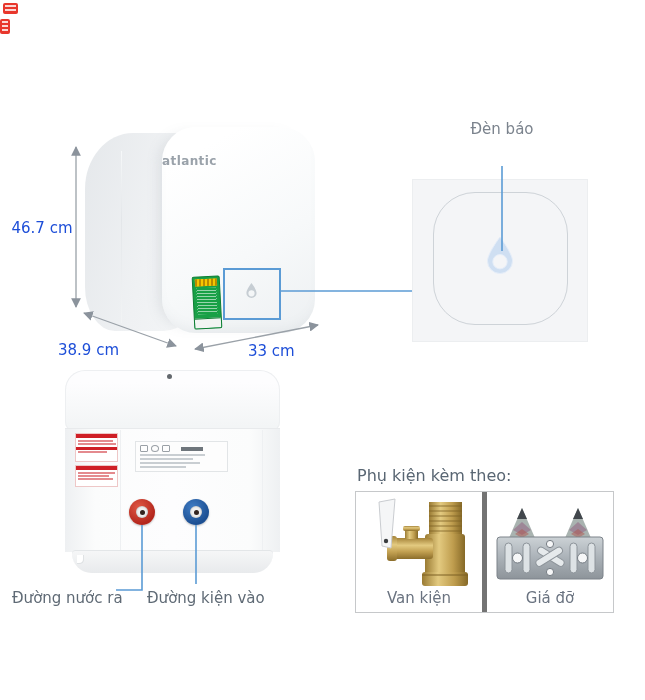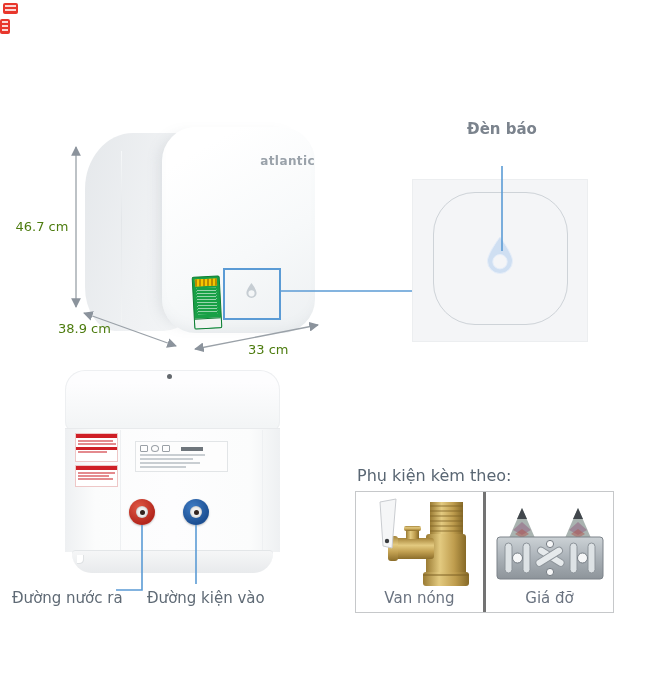--- a/index.html
+++ b/index.html
@@ -1,36 +1,36 @@
 <!DOCTYPE html>
 <html><head>
 <meta charset="utf-8">
 <style>
   html,body{margin:0;padding:0;background:#ffffff;}
   body{width:645px;height:700px;position:relative;overflow:hidden;
        font-family:"DejaVu Sans","Liberation Sans",sans-serif;color:#5f6a75;}
   .abs{position:absolute;}
 
   
-  .dim-label{font-size:13px;color:#4d7c0f;white-space:nowrap;}
+  .dim-label{font-size:15px;color:#1d4ed8;white-space:nowrap;}
   .callout-label{font-size:15px;line-height:21px;color:#7b838d;text-align:center;white-space:nowrap;}
   .port-label{font-size:15px;color:#5f6a75;white-space:nowrap;}
 
   
   .front-unit{left:85px;top:127px;width:230px;height:208px;}
   .side-face{position:absolute;left:0;top:6px;width:112px;height:198px;
     background:linear-gradient(102deg,#e5e8eb 0%,#eff1f3 55%,#f4f6f7 100%);
     border-radius:48px 20px 34px 30px / 56px 26px 36px 44px;}
   .side-seam{position:absolute;left:36px;top:18px;width:1px;height:172px;
     background:linear-gradient(#f6f8f9, #e3e6e9 40%, #f2f4f5);}
   .front-face{position:absolute;left:77px;top:0;width:153px;height:206px;
     background:linear-gradient(150deg,#ffffff 15%,#f7f9fa 60%,#edf0f2 100%);
     border-radius:34px;
     box-shadow:-10px 0 14px -8px rgba(110,120,135,.18), inset 0 -10px 14px -8px rgba(120,130,140,.10);}
-  .atlantic-logo{position:absolute;left:77px;top:27px;width:153px;text-align:right;
+  .atlantic-logo{position:absolute;left:77px;top:27px;width:153px;text-align:left;
     font-size:12px;font-weight:600;letter-spacing:.4px;color:#9aa2aa;}
   .energy-label{position:absolute;left:108px;top:149px;width:26px;height:51px;
     transform:rotate(-3deg);background:#18a046;border:1px solid #0d7d33;
     border-radius:2px;overflow:hidden;}
   .energy-stars{height:7px;background:#f7c600;margin:2px 2px 0 2px;
     background-image:repeating-linear-gradient(90deg,#b98a00 0 2px,#f7c600 2px 4px);}
   .energy-lines{height:26px;margin:2px 3px 0 3px;
     background:repeating-linear-gradient(#18a046 0 2px,rgba(255,255,255,.55) 2px 3px);}
   .energy-foot{position:absolute;left:0;bottom:0;width:100%;height:9px;background:#f2f4f2;
     border-top:1px solid #0d7d33;}
@@ -81,21 +81,21 @@
     background:#f1f1f1;box-shadow:inset 0 0 2px rgba(0,0,0,.35);}
   .port-core{position:absolute;left:3.5px;top:3.5px;width:5px;height:5px;border-radius:50%;background:#33241f;}
   .back-notch{position:absolute;left:12px;top:185px;width:7px;height:9px;background:#fff;
     border-radius:0 0 4px 0;box-shadow:inset -1px -1px 0 #dfe2e4;}
 
   
   .acc-title{left:357px;top:466px;font-size:16px;color:#596673;}
   .acc-table{left:355px;top:491px;width:259px;height:122px;border:1px solid #c6c8ca;
     display:flex;background:#fff;box-sizing:border-box;}
   .acc-cell{position:relative;flex:1 1 50%;}
-  .acc-cell + .acc-cell{border-left:3px solid #737373;}
+  .acc-cell + .acc-cell{border-left:5px solid #737373;}
   .acc-img{position:absolute;left:50%;top:4px;transform:translateX(-50%);}
   .acc-caption{position:absolute;left:0;bottom:5px;width:100%;text-align:center;
     font-size:15px;color:#6a7380;}
 
   
   .corner-badge{background:#e8372c;border-radius:2px;overflow:hidden;}
   .corner-badge i{display:block;height:2px;background:rgba(255,255,255,.8);margin:2px 2px 0 2px;}
   svg{display:block;}
 </style>
 </head>
@@ -124,31 +124,31 @@
   </div>
   <div class="highlight-box">
     <svg class="drop-mini" width="13" height="17" viewBox="0 0 13 17">
       <path d="M6.5,1 C6.5,1 11.6,7.6 11.6,11 A5.1,5.1 0 1 1 1.4,11 C1.4,7.6 6.5,1 6.5,1 Z
                M6.5,8.2 A3.1,3.1 0 1 0 6.5,14.4 A3.1,3.1 0 1 0 6.5,8.2 Z" fill="#c6cdd3" fill-rule="evenodd"></path>
     </svg>
   </div>
 </div>
 
 <div class="abs dim-label" style="left:8px;top:219px;width:68px;text-align:center;">46.7 cm</div>
-<div class="abs dim-label" style="left:58px;top:321px;">38.9 cm</div>
+<div class="abs dim-label" style="left:58px;top:341px;">38.9 cm</div>
 <div class="abs dim-label" style="left:248px;top:342px;">33 cm</div>
 
 <div class="abs detail-panel">
   <div class="squircle"></div>
   <svg class="detail-drop" width="32" height="42" viewBox="0 0 32 42">
     <path d="M16,2 C16,2 28.5,18.5 28.5,26 A12.5,12.5 0 1 1 3.5,26 C3.5,18.5 16,2 16,2 Z
              M16,19.5 A7.2,7.2 0 1 0 16,33.9 A7.2,7.2 0 1 0 16,19.5 Z" fill="#cfdff2" fill-rule="evenodd" stroke="#e6eef9" stroke-width="1"></path>
   </svg>
 </div>
-<div class="abs callout-label" style="left:407px;top:119px;width:190px;font-weight:bold;">
+<div class="abs callout-label" style="left:407px;top:119px;width:190px;">
   <span style="display:block">Đèn báo</span>
 </div>
 
 <div class="abs back-unit">
   <div class="back-cap"></div>
   <div class="back-screw"></div>
   <div class="back-body"></div>
   <div class="back-vseam-l"></div>
   <div class="back-vseam-r"></div>
   <div class="back-base"></div>
@@ -233,21 +233,21 @@
       <rect x="26" y="42" width="40" height="21" rx="3" fill="url(#brassH)"></rect>
 
       <rect x="38" y="33" width="13" height="10" fill="url(#brassV)"></rect>
       <rect x="36" y="30" width="17" height="5" rx="2" fill="url(#brassH)"></rect>
 
       <rect x="20" y="40" width="10" height="25" rx="3" fill="url(#brassH)"></rect>
 
       <polygon points="12,6 28,3 24,52 15,50" fill="#f5f6f7" stroke="#c9ccd0" stroke-width="1"></polygon>
       <circle cx="19" cy="45" r="2.2" fill="#3a3d40"></circle>
     </svg>
-    <div class="acc-caption">Van nóng</div>
+    <div class="acc-caption">Van kiện</div>
   </div>
   <div class="acc-cell">
     <svg class="acc-img" style="top:12px" width="114" height="78" viewBox="0 0 114 78">
       <defs>
         <linearGradient id="steel" x1="0" y1="0" x2="0" y2="1">
           <stop offset="0" stop-color="#ccd2d6"></stop>
             <stop offset="0.5" stop-color="#aab1b7"></stop>
           <stop offset="1" stop-color="#8d949a"></stop>
         </linearGradient>
       </defs>

